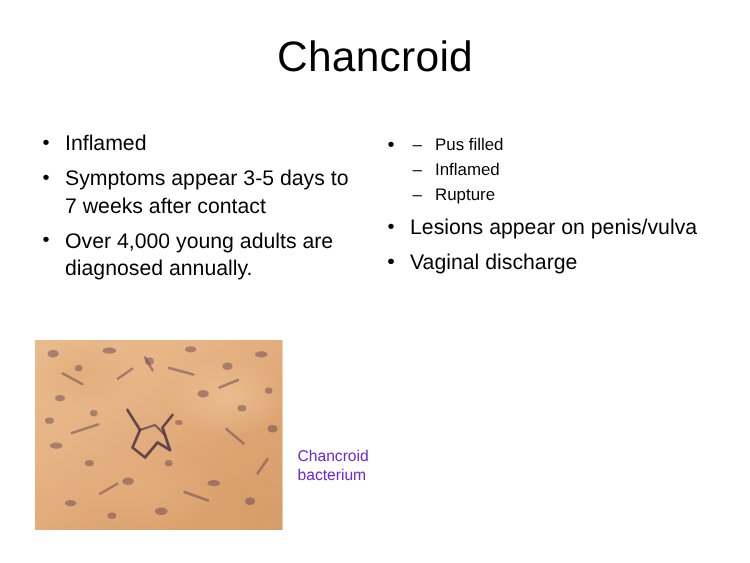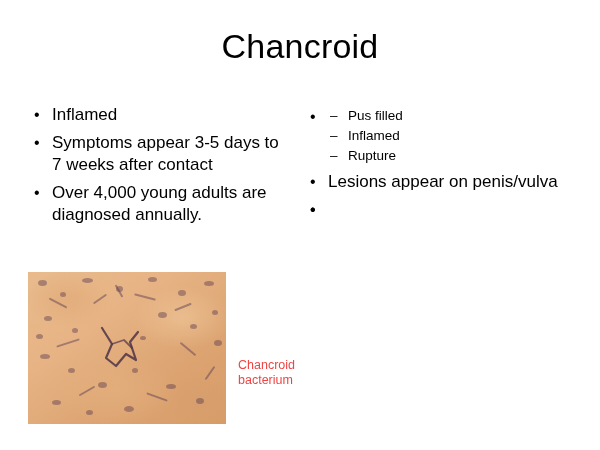--- a/index.html
+++ b/index.html
@@ -120,21 +120,21 @@
     width: 48px;
     height: 46px;
   }
   .caption {
     position: absolute;
     left: 238px;
     top: 358px;
     width: 84px;
     font-size: 12.5px;
     line-height: 15px;
-    color: #ef4444;
+    color: #6d28d9;
   }
 </style>
 </head>
 <body>
 
 <div class="slide">
 
   <div class="slide-title">Chancroid</div>
 
   <div class="col col-left">
@@ -175,20 +175,21 @@
       </li>
       <li>
         <span class="bullet-mark">•</span>
         <span>Lesions appear on penis/vulva</span>
       </li>
       <li>
         <span class="bullet-mark">•</span>
       </li>
       <li>
         <span class="bullet-mark">•</span>
+        <span>Vaginal discharge</span>
       </li>
     </ul>
   </div>
 
   <div class="image-wrap">
     <div class="micrograph">
       <div class="spot" style="left:10px;  top:8px;   width:9px;  height:6px;"></div>
       <div class="spot" style="left:32px;  top:20px;  width:6px;  height:5px;"></div>
       <div class="spot" style="left:54px;  top:6px;   width:11px; height:5px;"></div>
       <div class="spot" style="left:88px;  top:14px;  width:7px;  height:6px;"></div>

